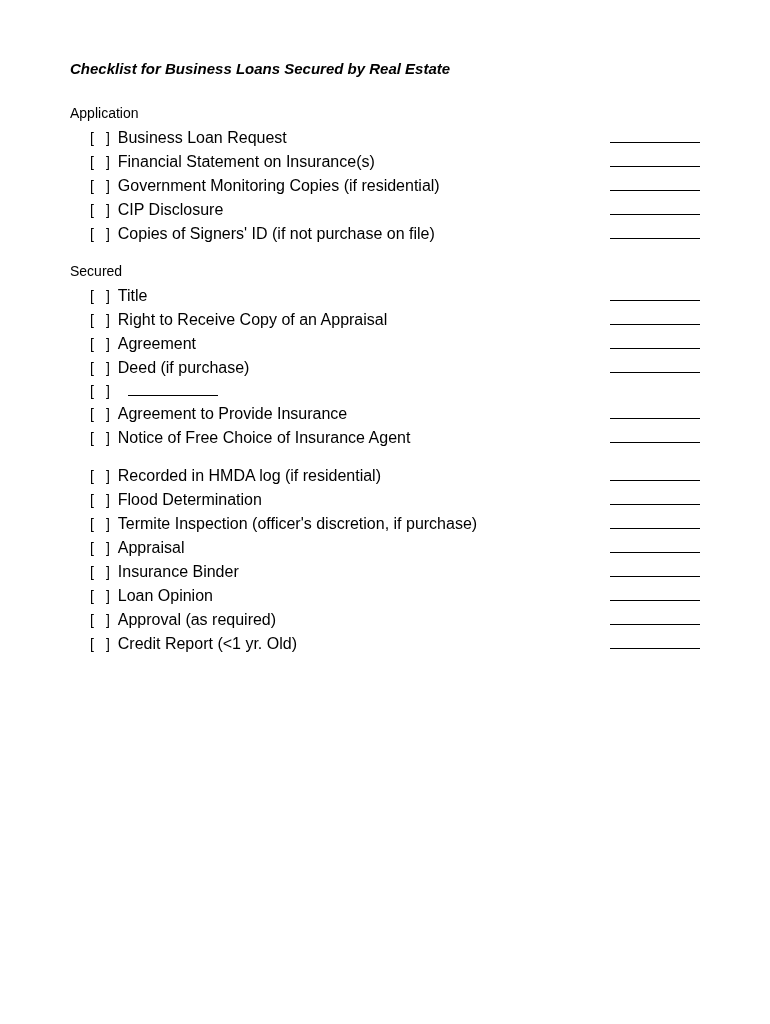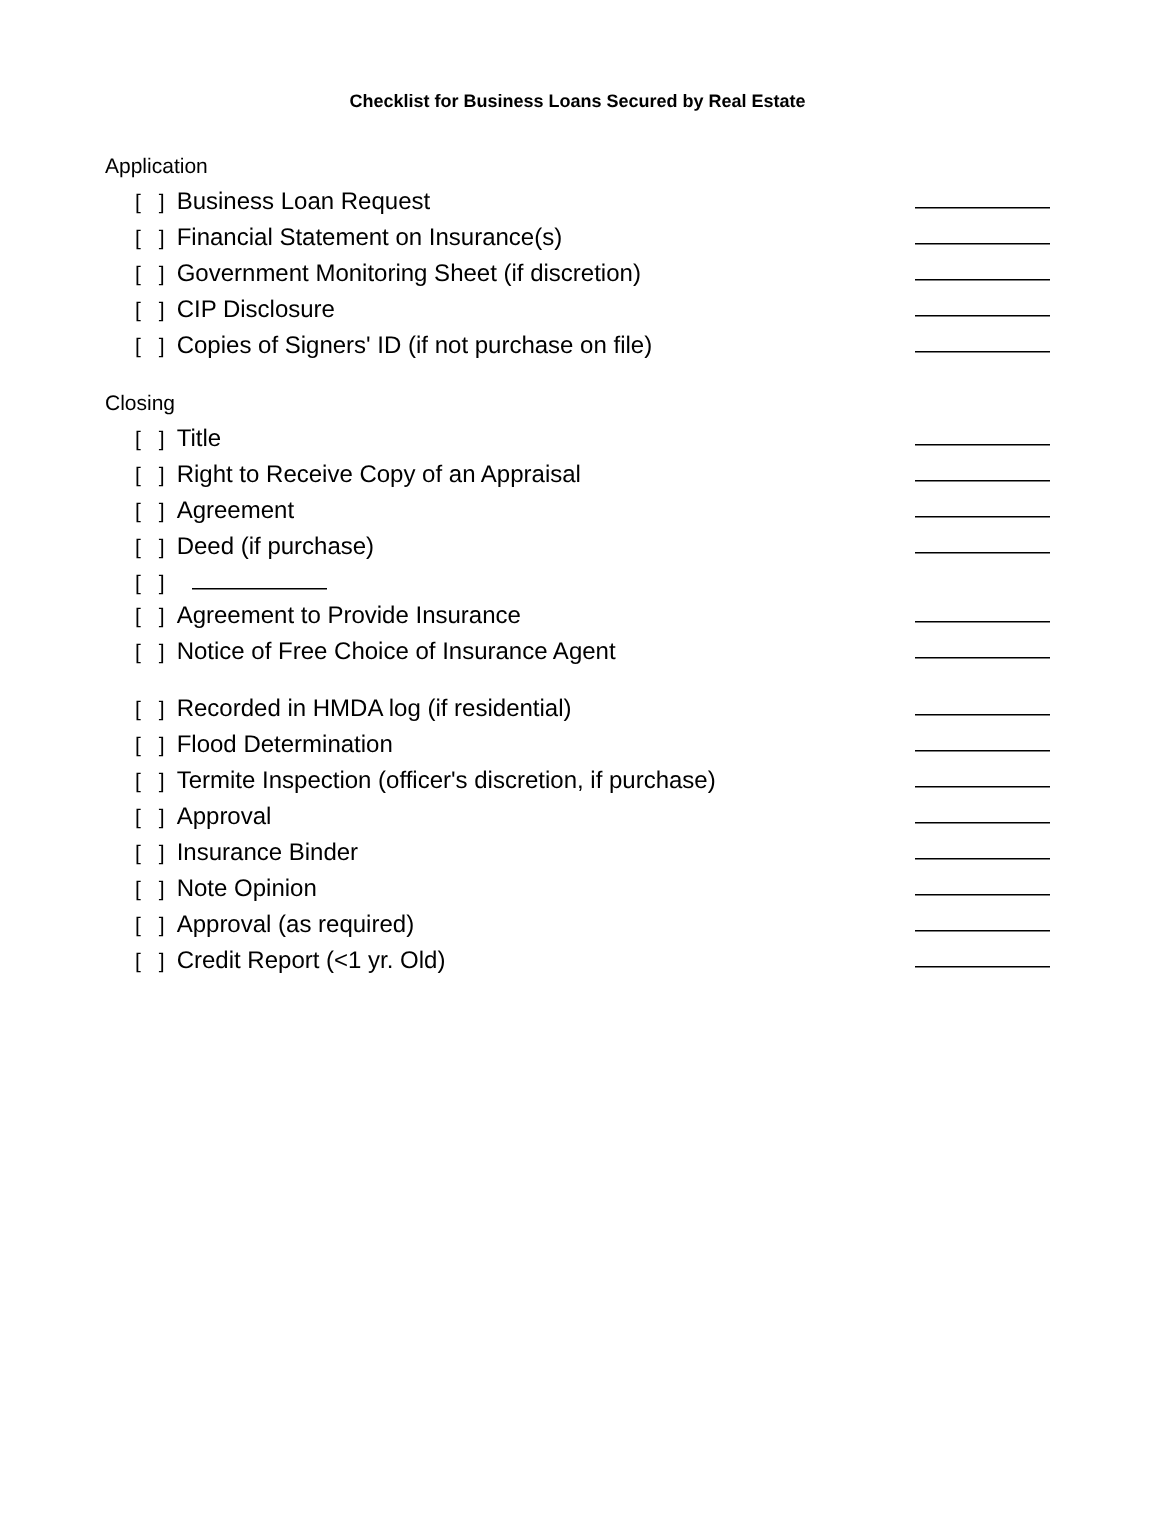--- a/index.html
+++ b/index.html
@@ -12,24 +12,24 @@
       background: #ffffff;
       font-family: Arial, sans-serif;
       font-size: 14px;
       color: #000000;
       width: 770px;
       min-height: 1024px;
       padding: 60px 70px;
     }
 
     .page-title {
-      text-align: center;
       font-weight: bold;
-      font-size: 12px;
+      font-size: 15px;
       margin-bottom: 28px;
+      font-style: italic;
     }
 
     .section-header {
       font-weight: normal;
       font-size: 14px;
       margin-bottom: 8px;
     }
 
     .checklist-section {
       margin-bottom: 20px;
@@ -89,40 +89,40 @@
         <span class="bracket-open">[</span>
         <span class="bracket-space"> </span>
         <span class="bracket-close">]</span>
         <span class="item-label">Financial Statement on Insurance(s)</span>
         <span class="item-line"></span>
       </div>
       <div class="checklist-item">
         <span class="bracket-open">[</span>
         <span class="bracket-space"> </span>
         <span class="bracket-close">]</span>
-        <span class="item-label">Government Monitoring Sheet (if discretion)</span>
+        <span class="item-label">Government Monitoring Copies (if residential)</span>
         <span class="item-line"></span>
       </div>
       <div class="checklist-item">
         <span class="bracket-open">[</span>
         <span class="bracket-space"> </span>
         <span class="bracket-close">]</span>
         <span class="item-label">CIP Disclosure</span>
         <span class="item-line"></span>
       </div>
       <div class="checklist-item">
         <span class="bracket-open">[</span>
         <span class="bracket-space"> </span>
         <span class="bracket-close">]</span>
         <span class="item-label">Copies of Signers' ID (if not purchase on file)</span>
         <span class="item-line"></span>
       </div>
     </div>
     <div class="checklist-section">
-      <div class="section-header">Closing</div>
+      <div class="section-header">Secured</div>
       <div class="checklist-item">
         <span class="bracket-open">[</span>
         <span class="bracket-space"> </span>
         <span class="bracket-close">]</span>
         <span class="item-label">Title</span>
         <span class="item-line"></span>
       </div>
       <div class="checklist-item">
         <span class="bracket-open">[</span>
         <span class="bracket-space"> </span>
@@ -184,35 +184,35 @@
         <span class="bracket-open">[</span>
         <span class="bracket-space"> </span>
         <span class="bracket-close">]</span>
         <span class="item-label">Termite Inspection (officer's discretion, if purchase)</span>
         <span class="item-line"></span>
       </div>
       <div class="checklist-item">
         <span class="bracket-open">[</span>
         <span class="bracket-space"> </span>
         <span class="bracket-close">]</span>
-        <span class="item-label">Approval</span>
+        <span class="item-label">Appraisal</span>
         <span class="item-line"></span>
       </div>
       <div class="checklist-item">
         <span class="bracket-open">[</span>
         <span class="bracket-space"> </span>
         <span class="bracket-close">]</span>
         <span class="item-label">Insurance Binder</span>
         <span class="item-line"></span>
       </div>
       <div class="checklist-item">
         <span class="bracket-open">[</span>
         <span class="bracket-space"> </span>
         <span class="bracket-close">]</span>
-        <span class="item-label">Note Opinion</span>
+        <span class="item-label">Loan Opinion</span>
         <span class="item-line"></span>
       </div>
       <div class="checklist-item">
         <span class="bracket-open">[</span>
         <span class="bracket-space"> </span>
         <span class="bracket-close">]</span>
         <span class="item-label">Approval (as required)</span>
         <span class="item-line"></span>
       </div>
       <div class="checklist-item">

